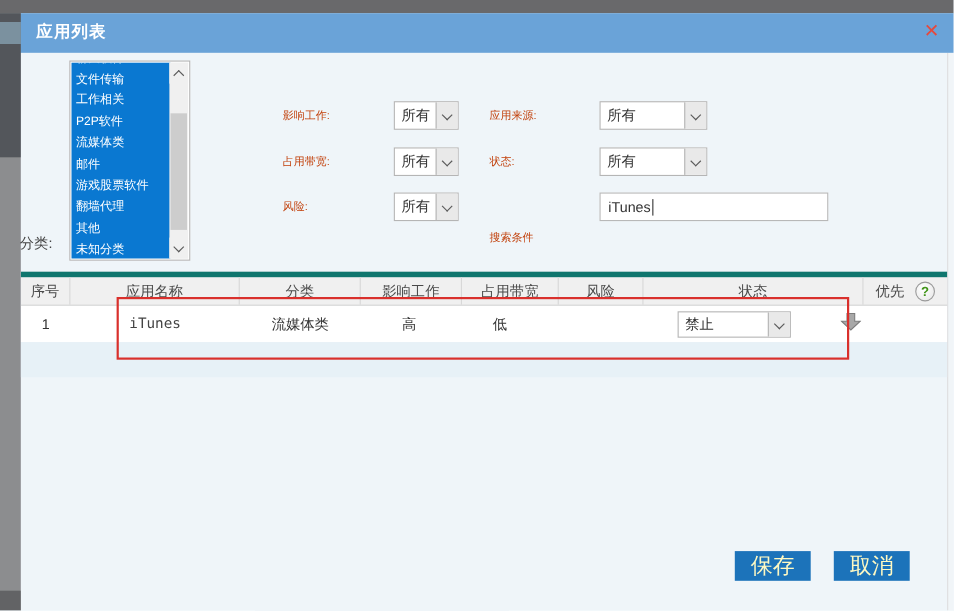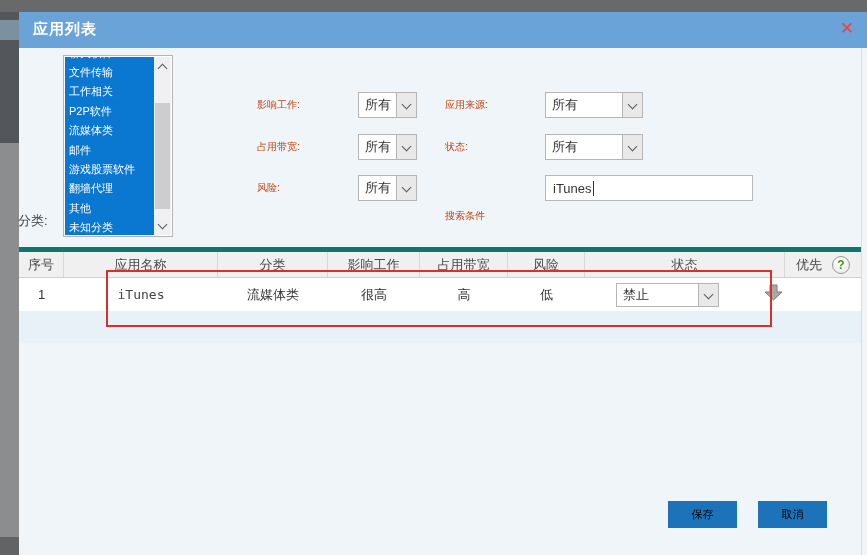--- a/index.html
+++ b/index.html
@@ -61,21 +61,21 @@
   .row-dd .dropdown{position:relative;width:100%;height:100%;}
 
   .pri-arrow{position:absolute;left:764px;top:284px;width:19px;height:17px;cursor:pointer;}
 
   .help-icon{width:18px;height:18px;border-radius:50%;border:1px solid #9a9a9a;background:radial-gradient(circle at 40% 35%,#ffffff,#e6e6e6);color:#3f9317;font-size:12px;font-weight:bold;display:flex;align-items:center;justify-content:center;margin-left:10px;cursor:pointer;box-sizing:border-box;}
 
   
   .red-box{position:absolute;left:106px;top:270px;width:666px;height:57px;border:2px solid #d9302c;box-sizing:border-box;pointer-events:none;}
 
   
-  .btn{position:absolute;top:501px;width:69px;height:27px;background:#1c73ba;color:#000000;font-size:11px;display:flex;align-items:center;justify-content:center;cursor:pointer;}
+  .btn{position:absolute;top:501px;width:69px;height:27px;background:#1c73ba;color:#fef9c3;font-size:20px;display:flex;align-items:center;justify-content:center;cursor:pointer;}
   .btn-save{left:668px;}
   .btn-cancel{left:758px;}
 </style>
 </head>
 <body>
 
 <div class="screen">
 
   <div class="top-strip"></div>
   <div class="left-strip">
@@ -173,21 +173,20 @@
     <div class="th c7">
       <span>优先</span>
       <span class="help-icon">?</span>
     </div>
   </div>
 
   <div class="trow">
     <div class="td c0">1</div>
     <div class="td c1 td-name">iTunes</div>
     <div class="td c2">流媒体类</div>
-    <div class="td c3">很高</div>
     <div class="td c4">高</div>
     <div class="td c5">低</div>
   </div>
   <div class="stripe-row"></div>
 
   <div class="row-dd">
     <div class="dropdown">
       <span class="dd-text">禁止</span>
       <span class="dd-arrow">
           <span class="chev chev-down"></span>

